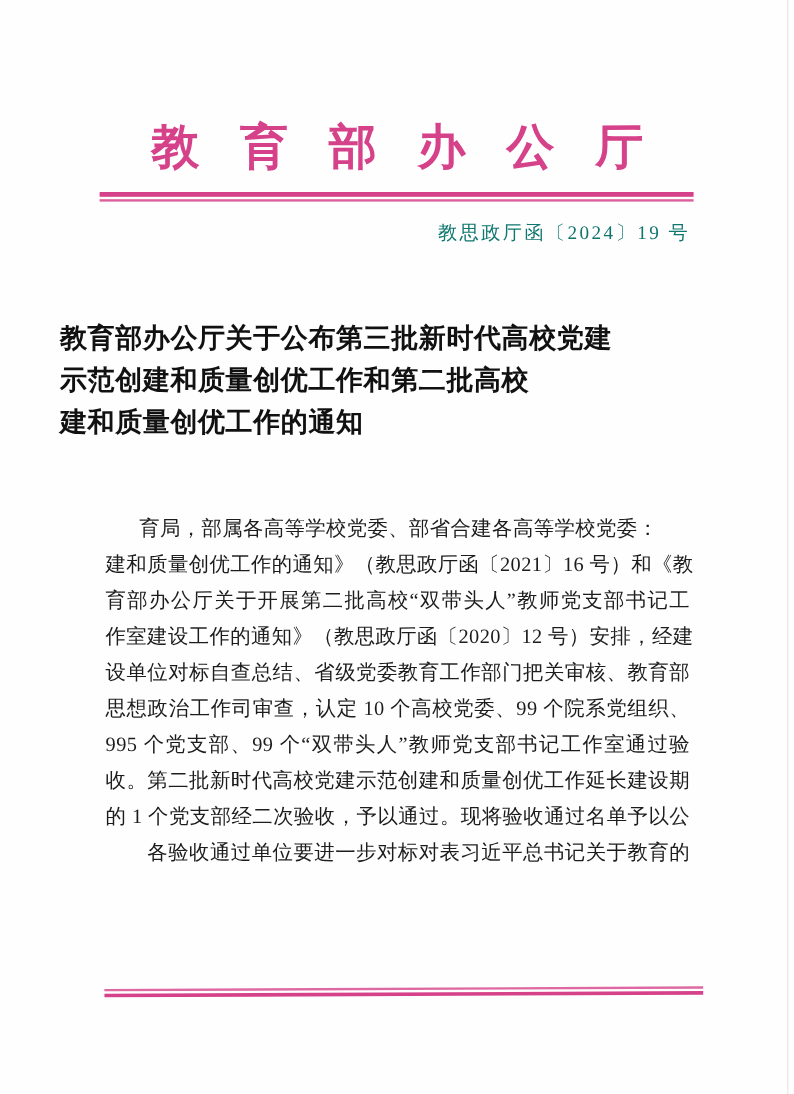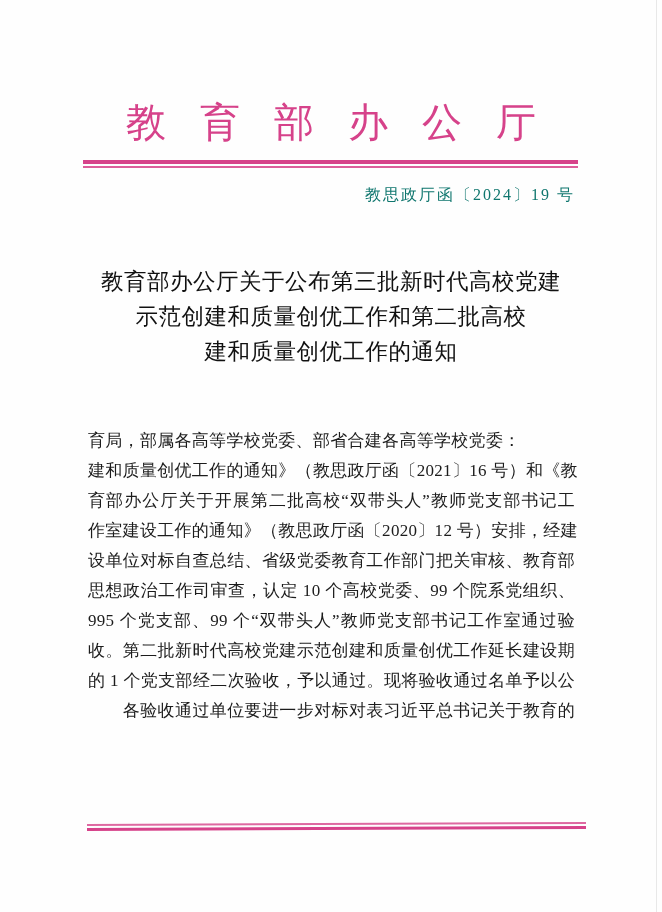--- a/index.html
+++ b/index.html
@@ -29,21 +29,21 @@
 
   
   .org-name {
     position: absolute;
     top: 99px;
     left: 0;
     width: 100%;
     display: flex;
     justify-content: center;
     font-size: 40px;
-    font-weight: normal;
+    font-weight: bold;
     line-height: 48px;
     color: var(--accent, #d6428a);
   }
   .org-name span {
     letter-spacing: 0.85em;
     margin-right: -0.85em;
     white-space: nowrap;
   }
   .rule-top {
     position: absolute;
@@ -72,24 +72,23 @@
     letter-spacing: 2px;
     color: #0f766e;
   }
 
   
   .doc-title {
     position: absolute;
     top: 264px;
     left: 50px;
     width: 562px;
-    text-align: center;
     font-size: 22.5px;
     line-height: 35px;
-    font-weight: normal;
+    font-weight: bold;
     color: #111;
     letter-spacing: 0.5px;
   }
 
   
   .doc-body {
     position: absolute;
     top: 426px;
     left: 88px;
     width: 487px;
@@ -99,20 +98,21 @@
     letter-spacing: 0.3px;
   }
   .doc-body .line {
     text-align: justify;
     text-align-last: justify;
     white-space: nowrap;
   }
   .doc-body .line.left {
     text-align: left;
     text-align-last: left;
+    margin-left: 28px;
   }
 
   
   .rule-bottom {
     position: absolute;
     top: 823px;
     left: 87px;
     width: 499px;
     transform: rotate(-0.25deg);
   }

